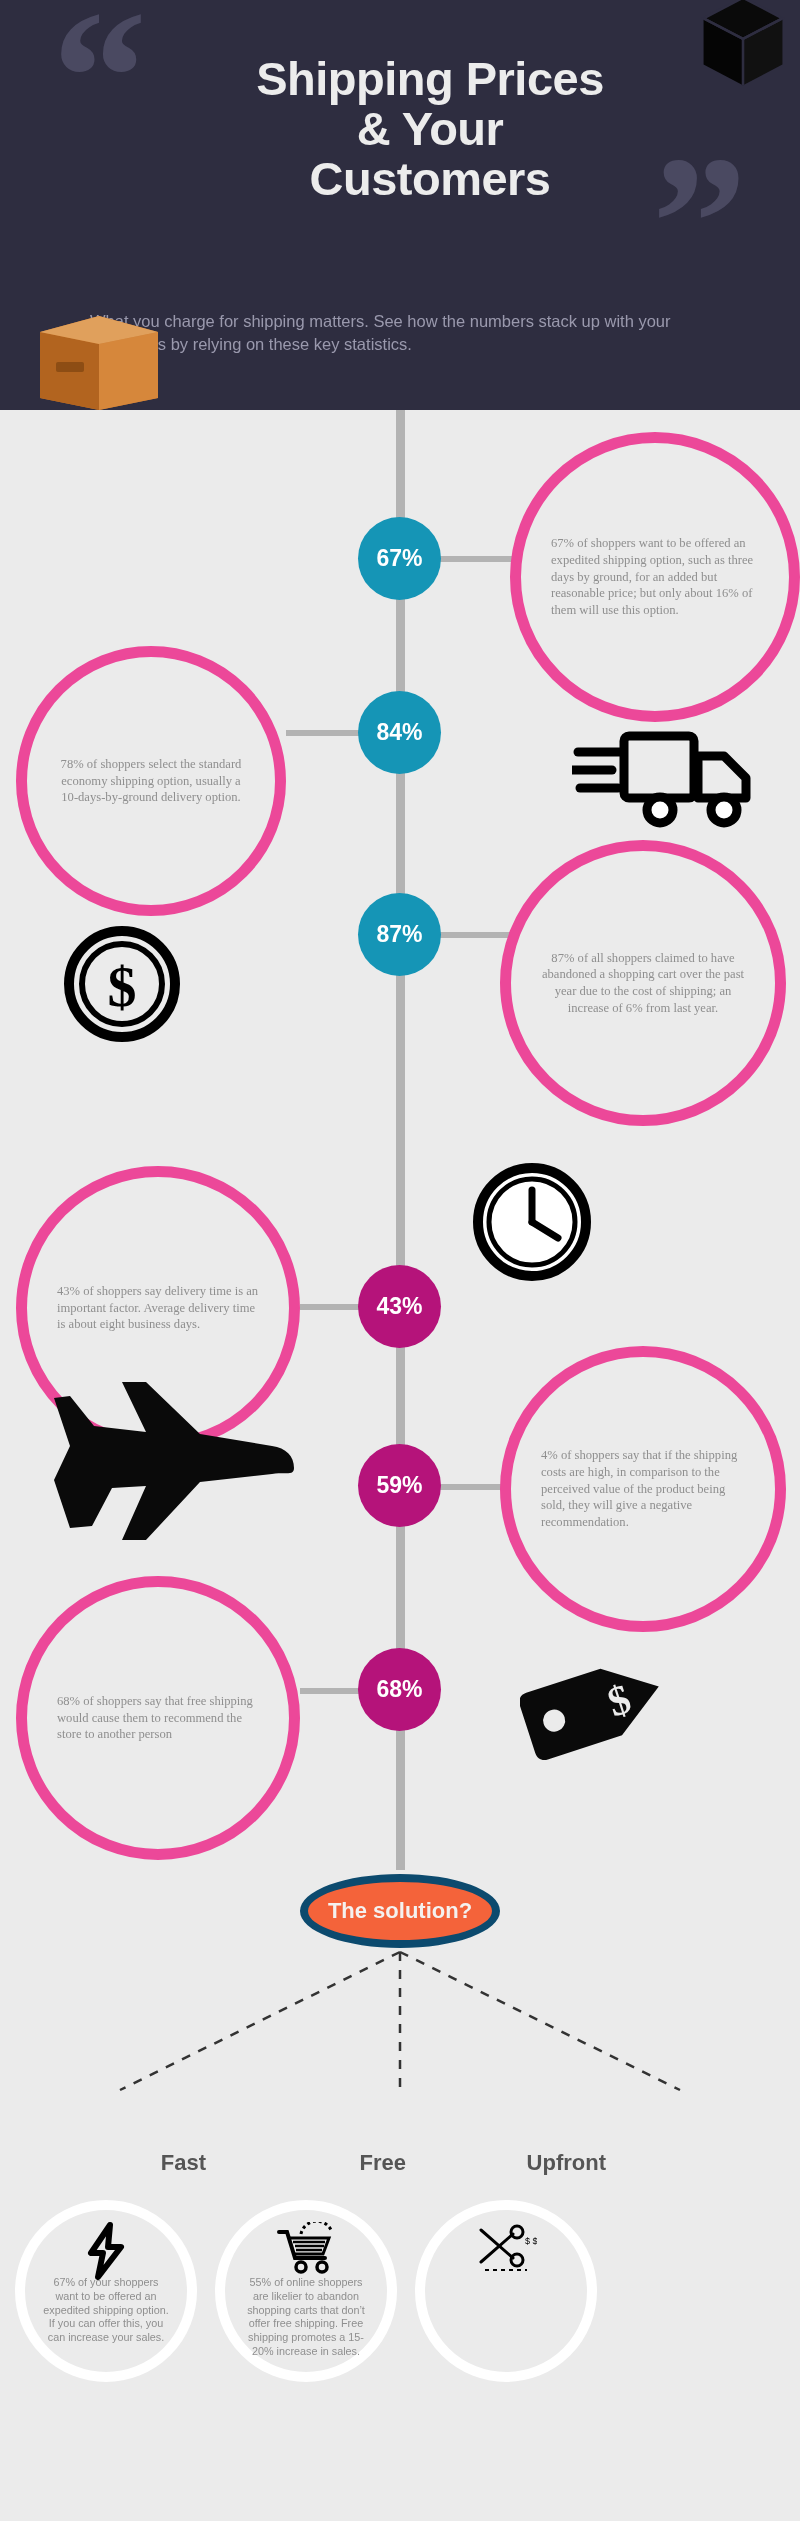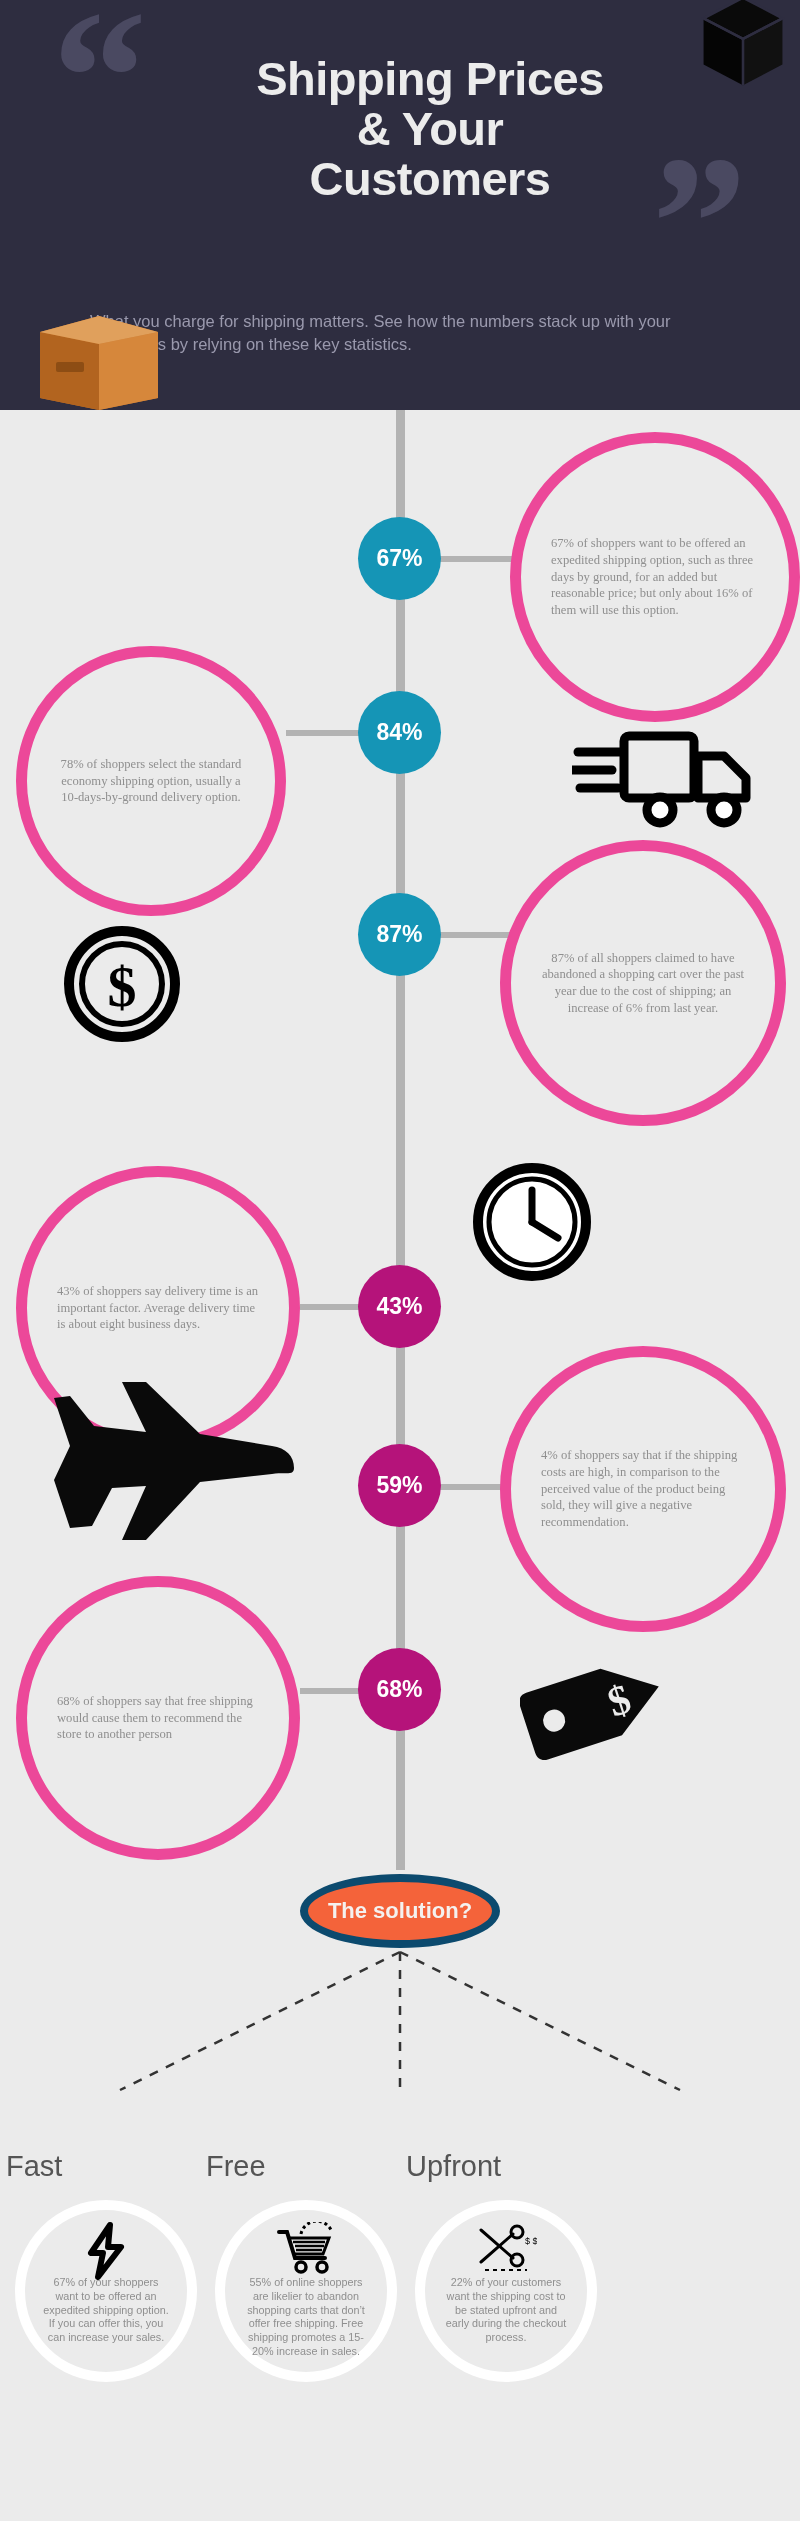--- a/index.html
+++ b/index.html
@@ -139,24 +139,24 @@
     justify-content: center;
     color: #f4f1ef;
     font-size: 22px;
     font-weight: bold;
   }
   .dashed { position: absolute; z-index: 2; }
 
   
   .col-title {
     position: absolute;
-    text-align: left;
+    text-align: right;
     color: #555555;
-    font-size: 29px;
-    font-weight: normal;
+    font-size: 22px;
+    font-weight: bold;
     width: 200px;
   }
   .col-bubble {
     position: absolute;
     width: 182px; height: 182px;
     border-radius: 50%;
     background: #ebebeb;
     border: 10px solid #ffffff;
     z-index: 3;
   }
@@ -337,16 +337,15 @@
   <div class="col-title" style="left:406px; top:2150px;">Upfront</div>
   <div class="col-bubble" style="left:415px; top:2200px;">
     <svg class="col-icon" style="width:62px; height:54px;" viewBox="0 0 62 54">
       <path d="M6 8 L38 36" stroke="#000" stroke-width="3" fill="none" stroke-linecap="round"></path>
       <path d="M6 40 L38 12" stroke="#000" stroke-width="3" fill="none" stroke-linecap="round"></path>
       <circle cx="42" cy="38" r="6" fill="none" stroke="#000" stroke-width="3"></circle>
       <circle cx="42" cy="10" r="6" fill="none" stroke="#000" stroke-width="3"></circle>
       <text x="50" y="22" font-family="Liberation Sans, sans-serif" font-size="9" fill="#000">$ $</text>
       <line x1="10" y1="48" x2="52" y2="48" stroke="#000" stroke-width="2" stroke-dasharray="4 4"></line>
     </svg>
-    <p>22% of your customers want the shipping cost to be stated upfront and early during the checkout process.</p>
   </div>
 
 </div>
 
 </body></html>

